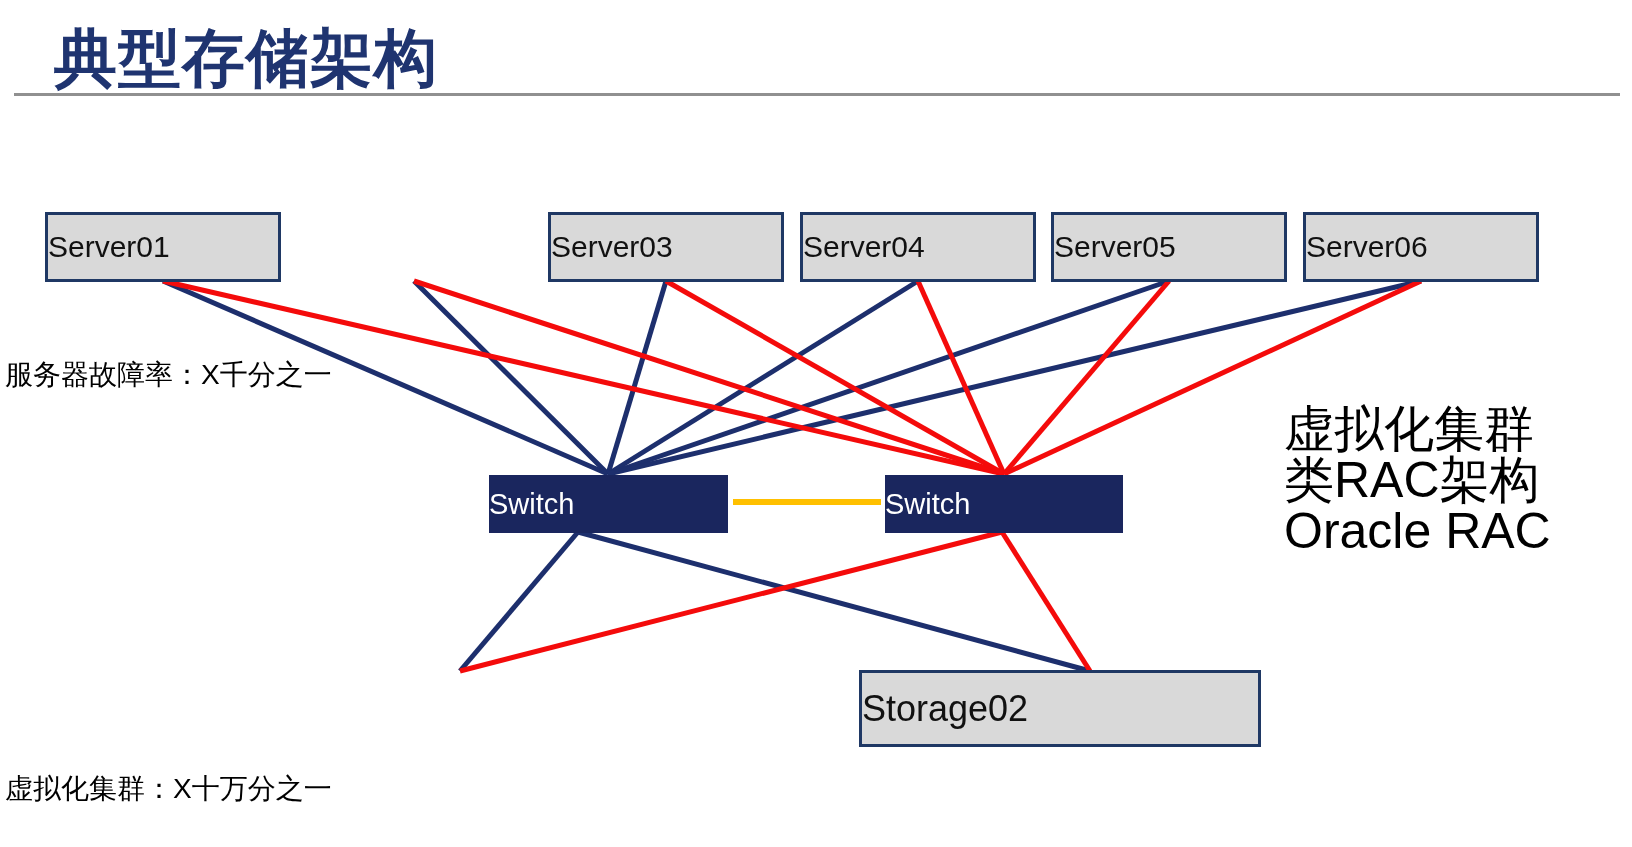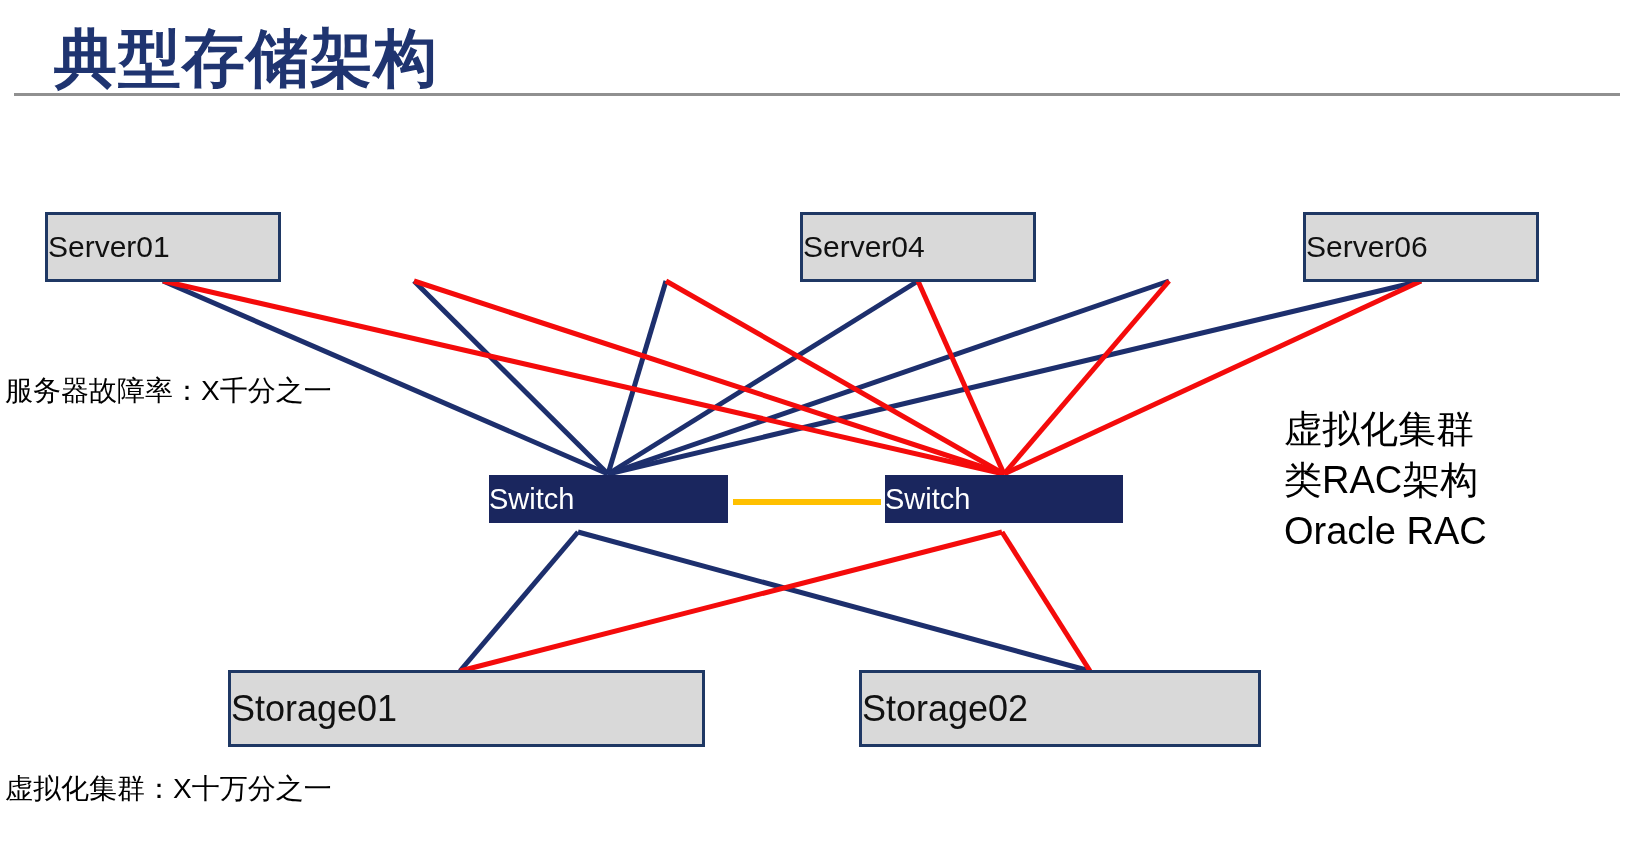--- a/index.html
+++ b/index.html
@@ -23,36 +23,36 @@
     display:flex;align-items:center;justify-content:flex-start;
     white-space:nowrap;
   }
   .server{
     top:212px;width:236px;height:70px;
     background:var(--box-fill,#d9d9d9);
     border:3px solid var(--navy,#1f3864);
     font-size:30px;color:#111111;
   }
   .switch{
-    top:475px;height:48px;
+    top:475px;height:58px;
     background:var(--switch-fill,#1a265e);
     color:#ffffff;font-size:29px;
   }
   .storage{
     top:670px;height:77px;
     background:var(--box-fill,#d9d9d9);
     border:3px solid var(--navy,#1f3864);
     font-size:36px;color:#111111;
   }
   .note{position:absolute;z-index:1;font-size:28px;color:#000000;}
-  .note-server{left:5px;top:372px;text-align:center;}
+  .note-server{left:5px;top:356px;text-align:center;}
   .note-storage{left:5px;top:770px;}
   .side-note{
     position:absolute;left:1284px;top:404px;z-index:1;
-    font-size:38px;line-height:51px;color:#000000;
+    font-size:50px;line-height:51px;color:#000000;
   }
 </style>
 </head>
 <body>
 
 <div class="slide">
 
   <h1 class="title">典型存储架构</h1>
   <div class="rule"></div>
 
@@ -72,37 +72,40 @@
       <line x1="1169" y1="281" x2="1004" y2="474" stroke="#f40b0b" stroke-width="5"></line>
       <line x1="1421" y1="281" x2="1004" y2="474" stroke="#f40b0b" stroke-width="5"></line>
       <line x1="1002" y1="532" x2="460" y2="671" stroke="#f40b0b" stroke-width="5"></line>
       <line x1="1002" y1="532" x2="1090" y2="671" stroke="#f40b0b" stroke-width="5"></line>
       <line x1="733" y1="502" x2="881" y2="502" stroke="#ffc000" stroke-width="6"></line>
     </svg>
 
   <div class="box server" style="left:45px">
     <span>Server01</span>
   </div>
+  <div class="box server" style="left:548px">
+    <span>Server03</span>
+  </div>
   <div class="box server" style="left:800px">
     <span>Server04</span>
+  </div>
+  <div class="box server" style="left:1051px">
+    <span>Server05</span>
   </div>
   <div class="box server" style="left:1303px">
     <span>Server06</span>
   </div>
 
   <div class="box switch" style="left:489px;width:239px">
     <span>Switch</span>
   </div>
   <div class="box switch" style="left:885px;width:238px">
     <span>Switch</span>
   </div>
 
-  <div class="box storage" style="left:228px;width:477px">
-    <span>Storage01</span>
-  </div>
   <div class="box storage" style="left:859px;width:402px">
     <span>Storage02</span>
   </div>
 
   <div class="note note-server">服务器故障率：X千分之一</div>
   <div class="note note-storage">虚拟化集群：X十万分之一</div>
 
   <div class="side-note">
     <div>虚拟化集群</div>
     <div>类RAC架构</div>

